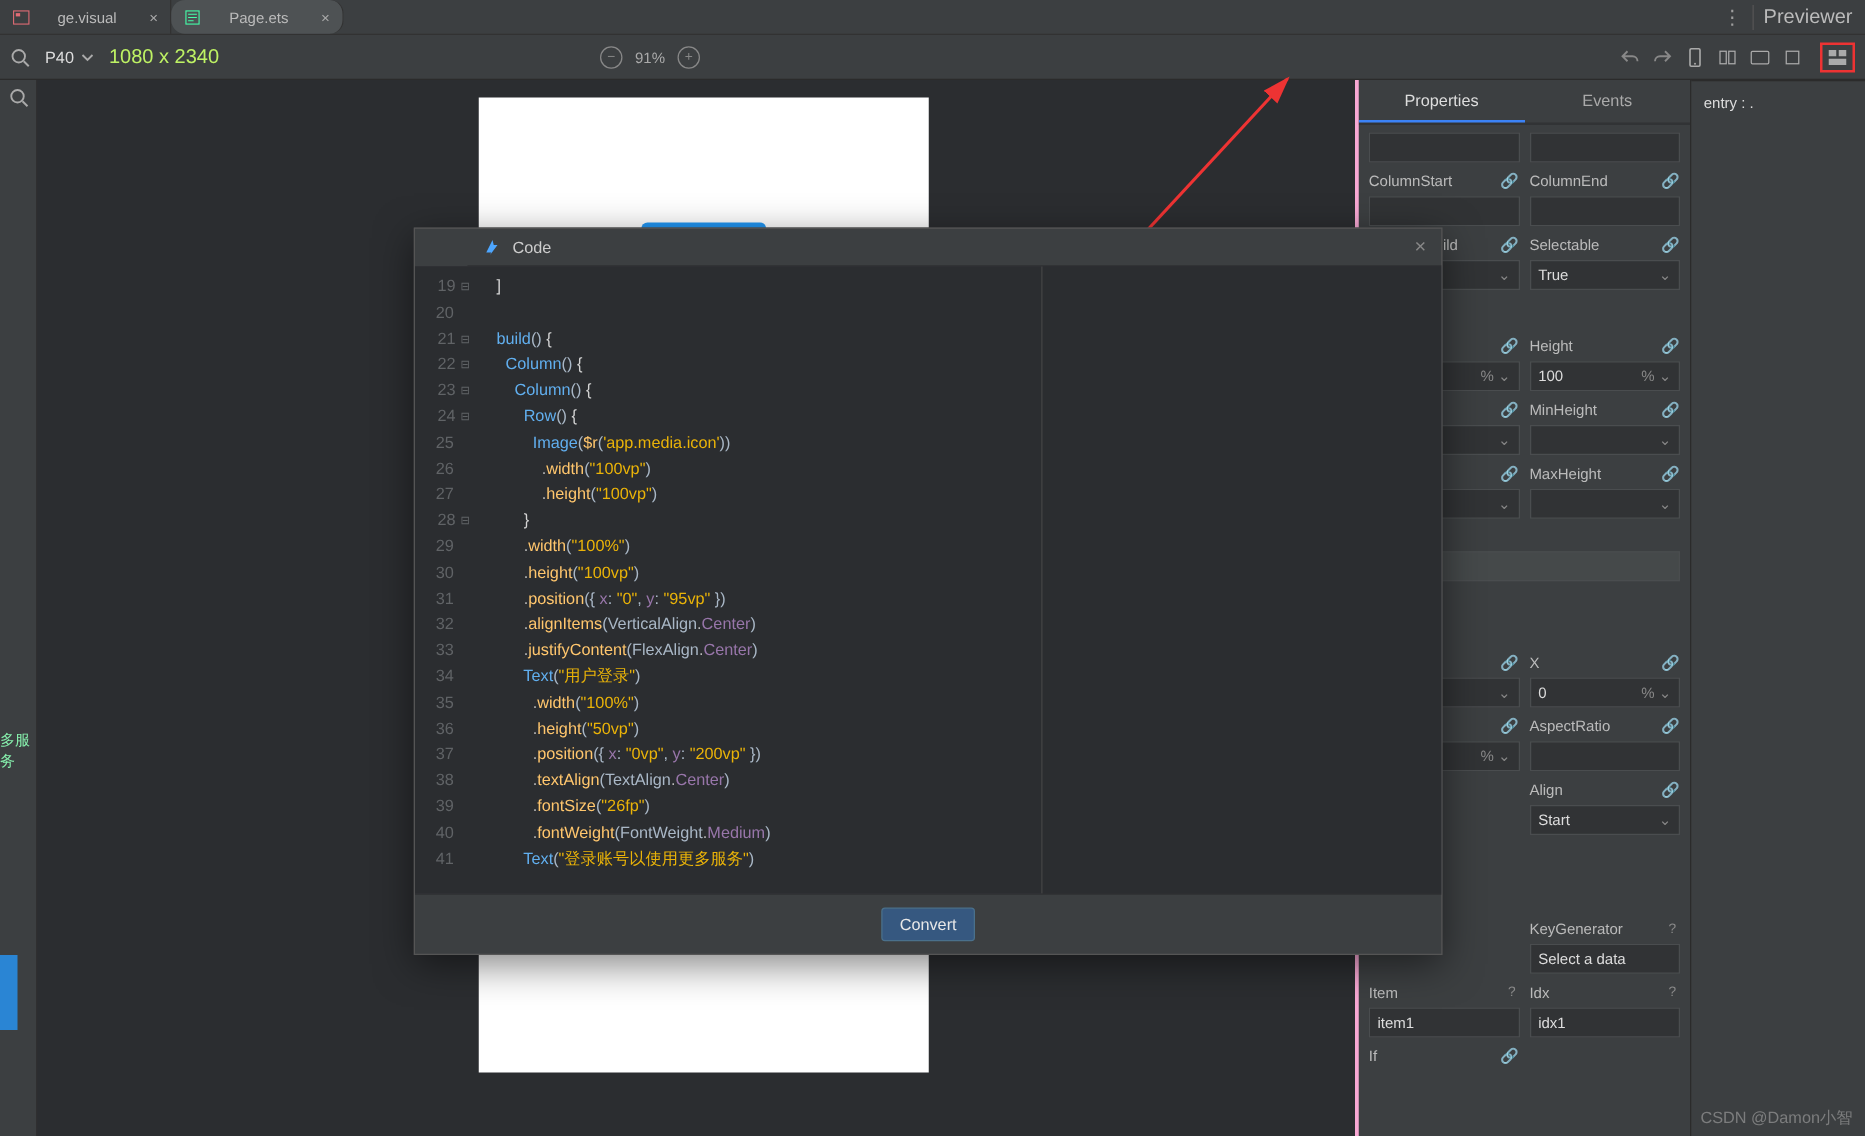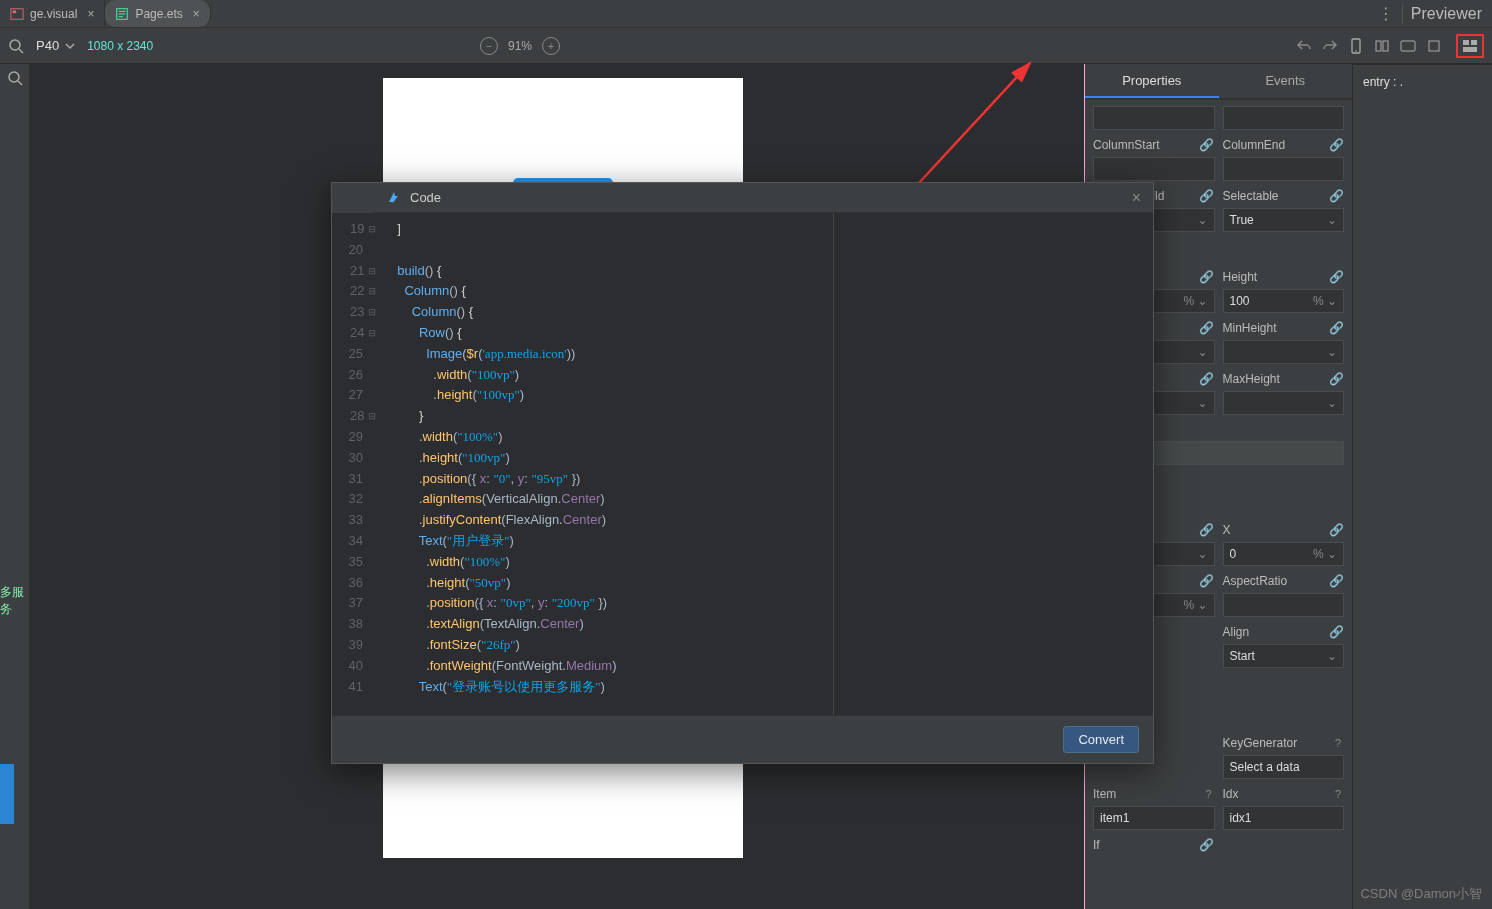--- a/index.html
+++ b/index.html
@@ -1,52 +1,52 @@
 <!DOCTYPE html>
 <html><head>
 <meta charset="utf-8">
 <style>
 * { box-sizing: border-box; margin: 0; padding: 0; font-family: "Segoe UI", Arial, sans-serif; }
 body { width: 1492px; height: 909px; background: #2b2d30; color: #bdbdbd; overflow: hidden; position: relative; }
 
 
 .top-tabs { height: 28px; background: #3c3f41; display: flex; align-items: stretch; border-bottom: 1px solid #323232; }
-.top-tabs .tab { display: flex; align-items: center; padding: 0 10px; gap: 6px; font-size: 12px; color: #bbb; border-right: 1px solid #323232; cursor: pointer; justify-content: space-between; }
+.top-tabs .tab { display: flex; align-items: center; padding: 0 10px; gap: 22px; font-size: 12px; color: #bbb; border-right: 1px solid #323232; cursor: pointer; justify-content: space-between; }
 .top-tabs .tab.active { background: #4e5254; border-radius: 11px; }
 .top-tabs .tab .tab-ico { width: 14px; height: 14px; display: inline-block; }
 .close-x { color: #aaa; font-size: 12px; padding-left: 4px; }
 .top-right { margin-left: auto; display: flex; align-items: center; gap: 8px; padding-right: 10px; }
 .sep-vert { width: 1px; height: 20px; background: #555; }
 
 
 .toolbar { height: 36px; background: #3c3f41; display: flex; align-items: center; border-bottom: 1px solid #2b2b2b; position: relative; }
 .toolbar .left { display: flex; align-items: center; gap: 12px; padding-left: 8px; }
 .toolbar .mag { color: #aaa; }
 .device { color: #ddd; font-size: 13px; display: flex; align-items: center; gap: 6px; }
-.dims { color: #5eead4; font-size: 12px; }
+.dims { color: #bef264; font-size: 16px; }
 .toolbar .center { position: absolute; left: 480px; display: flex; align-items: center; gap: 10px; color: #aaa; font-size: 12px; }
 .circ-btn { width: 18px; height: 18px; border: 1.5px solid #888; border-radius: 50%; display: flex; align-items: center; justify-content: center; font-size: 11px; color: #888; cursor: pointer; }
 .toolbar .right { margin-left: auto; display: flex; align-items: center; gap: 10px; padding-right: 8px; }
 .tb-ico { width: 16px; height: 16px; color: #9e9e9e; cursor: pointer; display: flex; align-items: center; justify-content: center; }
 .red-box { border: 2px solid #e33; padding: 2px 4px; margin-left: 4px; }
 
 
 .main { display: flex; height: calc(909px - 28px - 36px); }
 .left-gutter { width: 30px; background: #3c3f41; border-right: 1px solid #2b2b2b; display: flex; flex-direction: column; align-items: center; padding-top: 520px; gap: 8px; position: relative; }
 .left-gutter .srch { position: absolute; top: 6px; }
 .left-gutter .txt { writing-mode: horizontal-tb; font-size: 12px; color: #86efac; }
 .canvas-area { flex: 1; background: #2b2d30; position: relative; }
 .device-preview { position: absolute; left: 353px; top: 14px; width: 360px; height: 780px; background: #fff; }
 .blue-chip { position: absolute; top: 100px; left: 130px; width: 100px; height: 10px; background: #2196f3; border-radius: 6px; }
 .huawei-card { position: absolute; top: 695px; left: 118px; width: 124px; height: 88px; border: 1px solid #2a85d4; background: #fff; display: flex; flex-direction: column; align-items: center; justify-content: center; gap: 2px; }
 .huawei-logo { width: 40px; height: 28px; }
 .move-handle { position: absolute; top: -14px; left: 50%; transform: translateX(-50%); width: 22px; height: 22px; background: #2a85d4; border-radius: 3px; display: flex; align-items: center; justify-content: center; }
 .blue-tag { position: absolute; left: 0; top: 700px; width: 14px; height: 60px; background: #2a85d4; }
 
-.right-panel { width: 268px; background: #3c3f41; border-left: 1px solid #f9a8d4; display: flex; flex-direction: column; overflow-y: auto; }
+.right-panel { width: 268px; background: #3c3f41; border-left: 3px solid #f9a8d4; display: flex; flex-direction: column; overflow-y: auto; }
 .panel-tabs { display: flex; height: 36px; border-bottom: 2px solid #313335; }
 .panel-tabs .ptab { flex: 1; text-align: center; line-height: 34px; font-size: 13px; color: #aaa; cursor: pointer; }
 .panel-tabs .ptab.active { color: #ddd; border-bottom: 2px solid #3b82f6; }
 .props { padding: 6px 8px; font-size: 12px; }
 .row2 { display: flex; gap: 8px; margin-bottom: 6px; }
 .col { flex: 1; display: flex; flex-direction: column; gap: 3px; }
 .plabel { color: #bbb; font-size: 12px; display: flex; align-items: center; justify-content: space-between; height: 18px; }
 .plabel .link { color: #888; }
 .pfield { height: 24px; background: #313335; border: 1px solid #4a4d4f; color: #ddd; font-size: 12px; display: flex; align-items: center; padding: 0 6px; justify-content: space-between; }
 .pfield .caret { color: #888; }
@@ -64,24 +64,24 @@
 .gutter { width: 50px; text-align: right; color: #606366; padding: 6px 6px 0 0; user-select: none; }
 .gutter .gl { height: 20.8px; display: flex; justify-content: flex-end; align-items: center; gap: 4px; }
 .fold { color: #606366; font-size: 9px; }
 .code-lines { flex: 1; padding: 6px 0 0 8px; white-space: pre; color: #a9b7c6; position: relative; }
 .code-lines .ln { height: 20.8px; overflow: hidden; }
 .func { color: #ffc66d; }
 .ident { color: #61afef; }
 .type { color: #a9b7c6; }
 .paren { color: #a9b7c6; }
 .brace { color: #d4d4d4; }
-.str { color: #0ea5e9; font-family: Liberation Serif, serif; }
+.str { color: #eab308; }
 .dot { color: #bbb; }
 .prop { color: #9876aa; }
-.cd-footer { height: 48px; display: flex; align-items: center; justify-content: flex-end; padding: 0 14px; border-top: 1px solid #313335; }
+.cd-footer { height: 48px; display: flex; align-items: center; justify-content: center; padding: 0 14px; border-top: 1px solid #313335; }
 .convert-btn { background: #365880; border: 1px solid #4a708b; color: #e8e8e8; font-size: 13px; padding: 5px 14px; border-radius: 3px; cursor: pointer; }
 
 
 .red-arrow { position: absolute; left: 870px; top: 55px; pointer-events: none; z-index: 40; }
 
 .watermark { position: absolute; right: 10px; bottom: 6px; color: #9e9e9e; font-size: 13px; opacity: .65; z-index: 100; }
 
 
 .q-icon { position: absolute; right: 3px; color: #888; font-size: 11px; }
 

